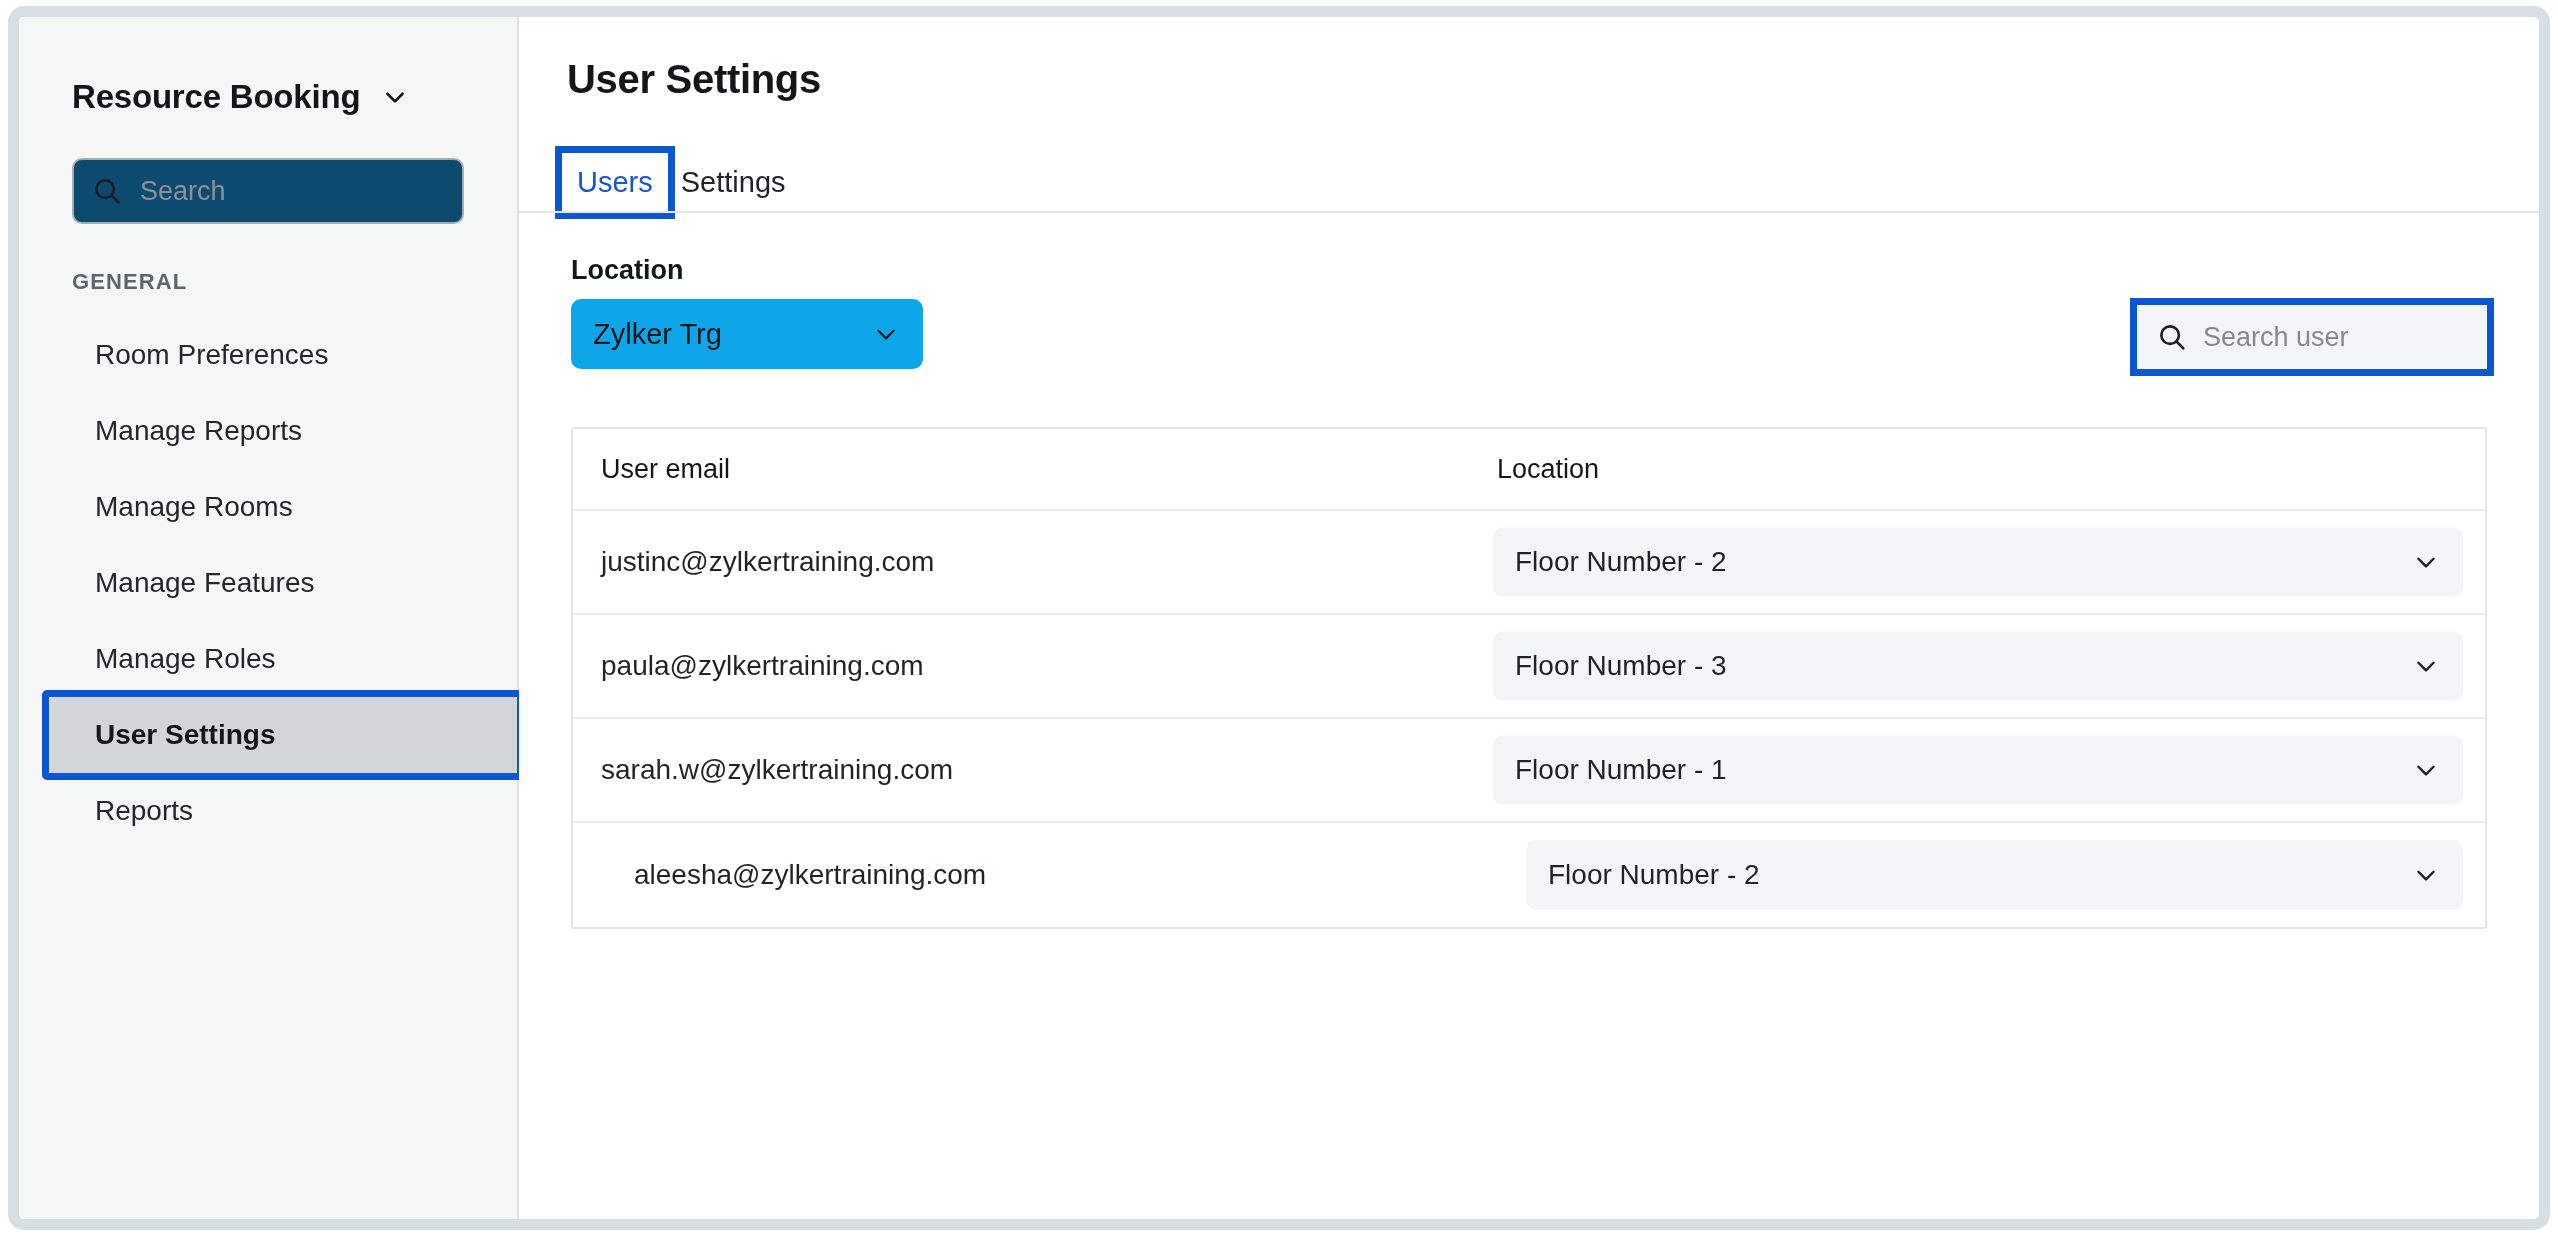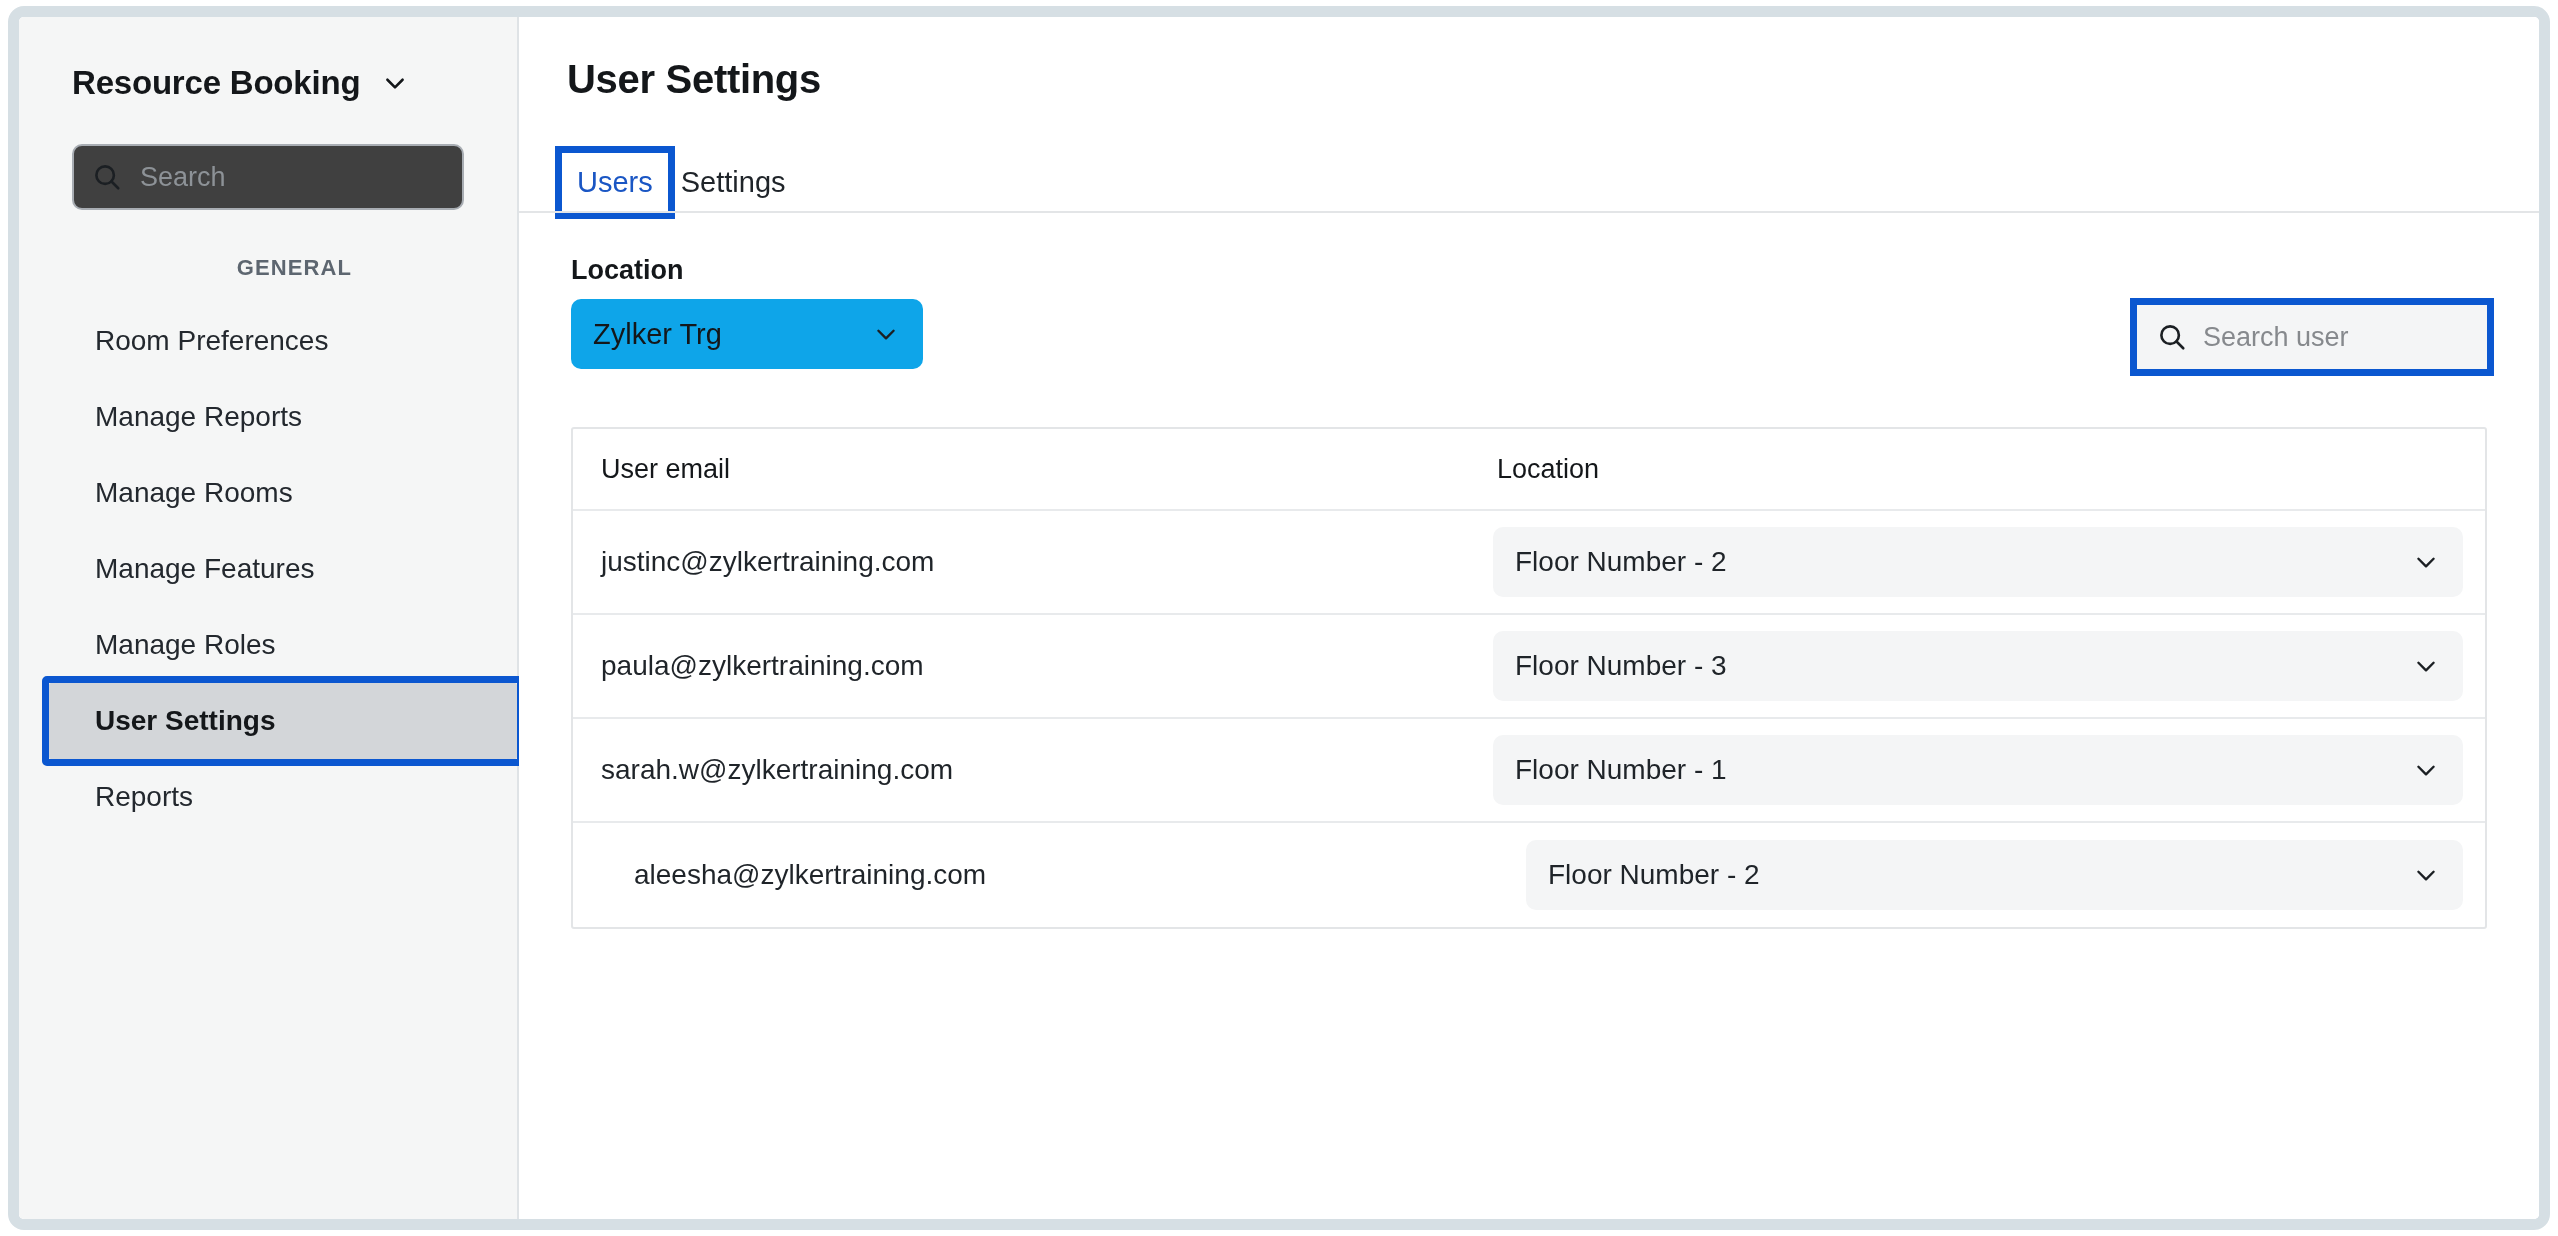--- a/index.html
+++ b/index.html
@@ -32,22 +32,21 @@
     background: #ffffff;
   }
 
   
   .sidebar {
     width: 500px;
     flex: 0 0 500px;
     background: #f5f6f6;
     border-right: 2px solid #dfe3e6;
     position: relative;
-    padding-top: 38px;
-    text-align: center;
+    padding-top: 52px;
   }
 
   .brand-row {
     display: flex;
     align-items: center;
     gap: 22px;
     padding: 0 0 0 53px;
     height: 56px;
   }
 
@@ -62,21 +61,21 @@
   .chev-brand {
     width: 26px;
     height: 26px;
     flex: 0 0 26px;
     display: block;
   }
 
   .sidebar-search {
     margin: 33px 53px 0 53px;
     height: 66px;
-    background: #404040;
+    background: #0c4a6e;
     border: 2px solid #a8adb3;
     border-radius: 10px;
     display: flex;
     align-items: center;
     padding: 0 18px;
     gap: 18px;
   }
 
   .search-glyph { width: 30px; height: 30px; flex: 0 0 30px; display:block; }
 

